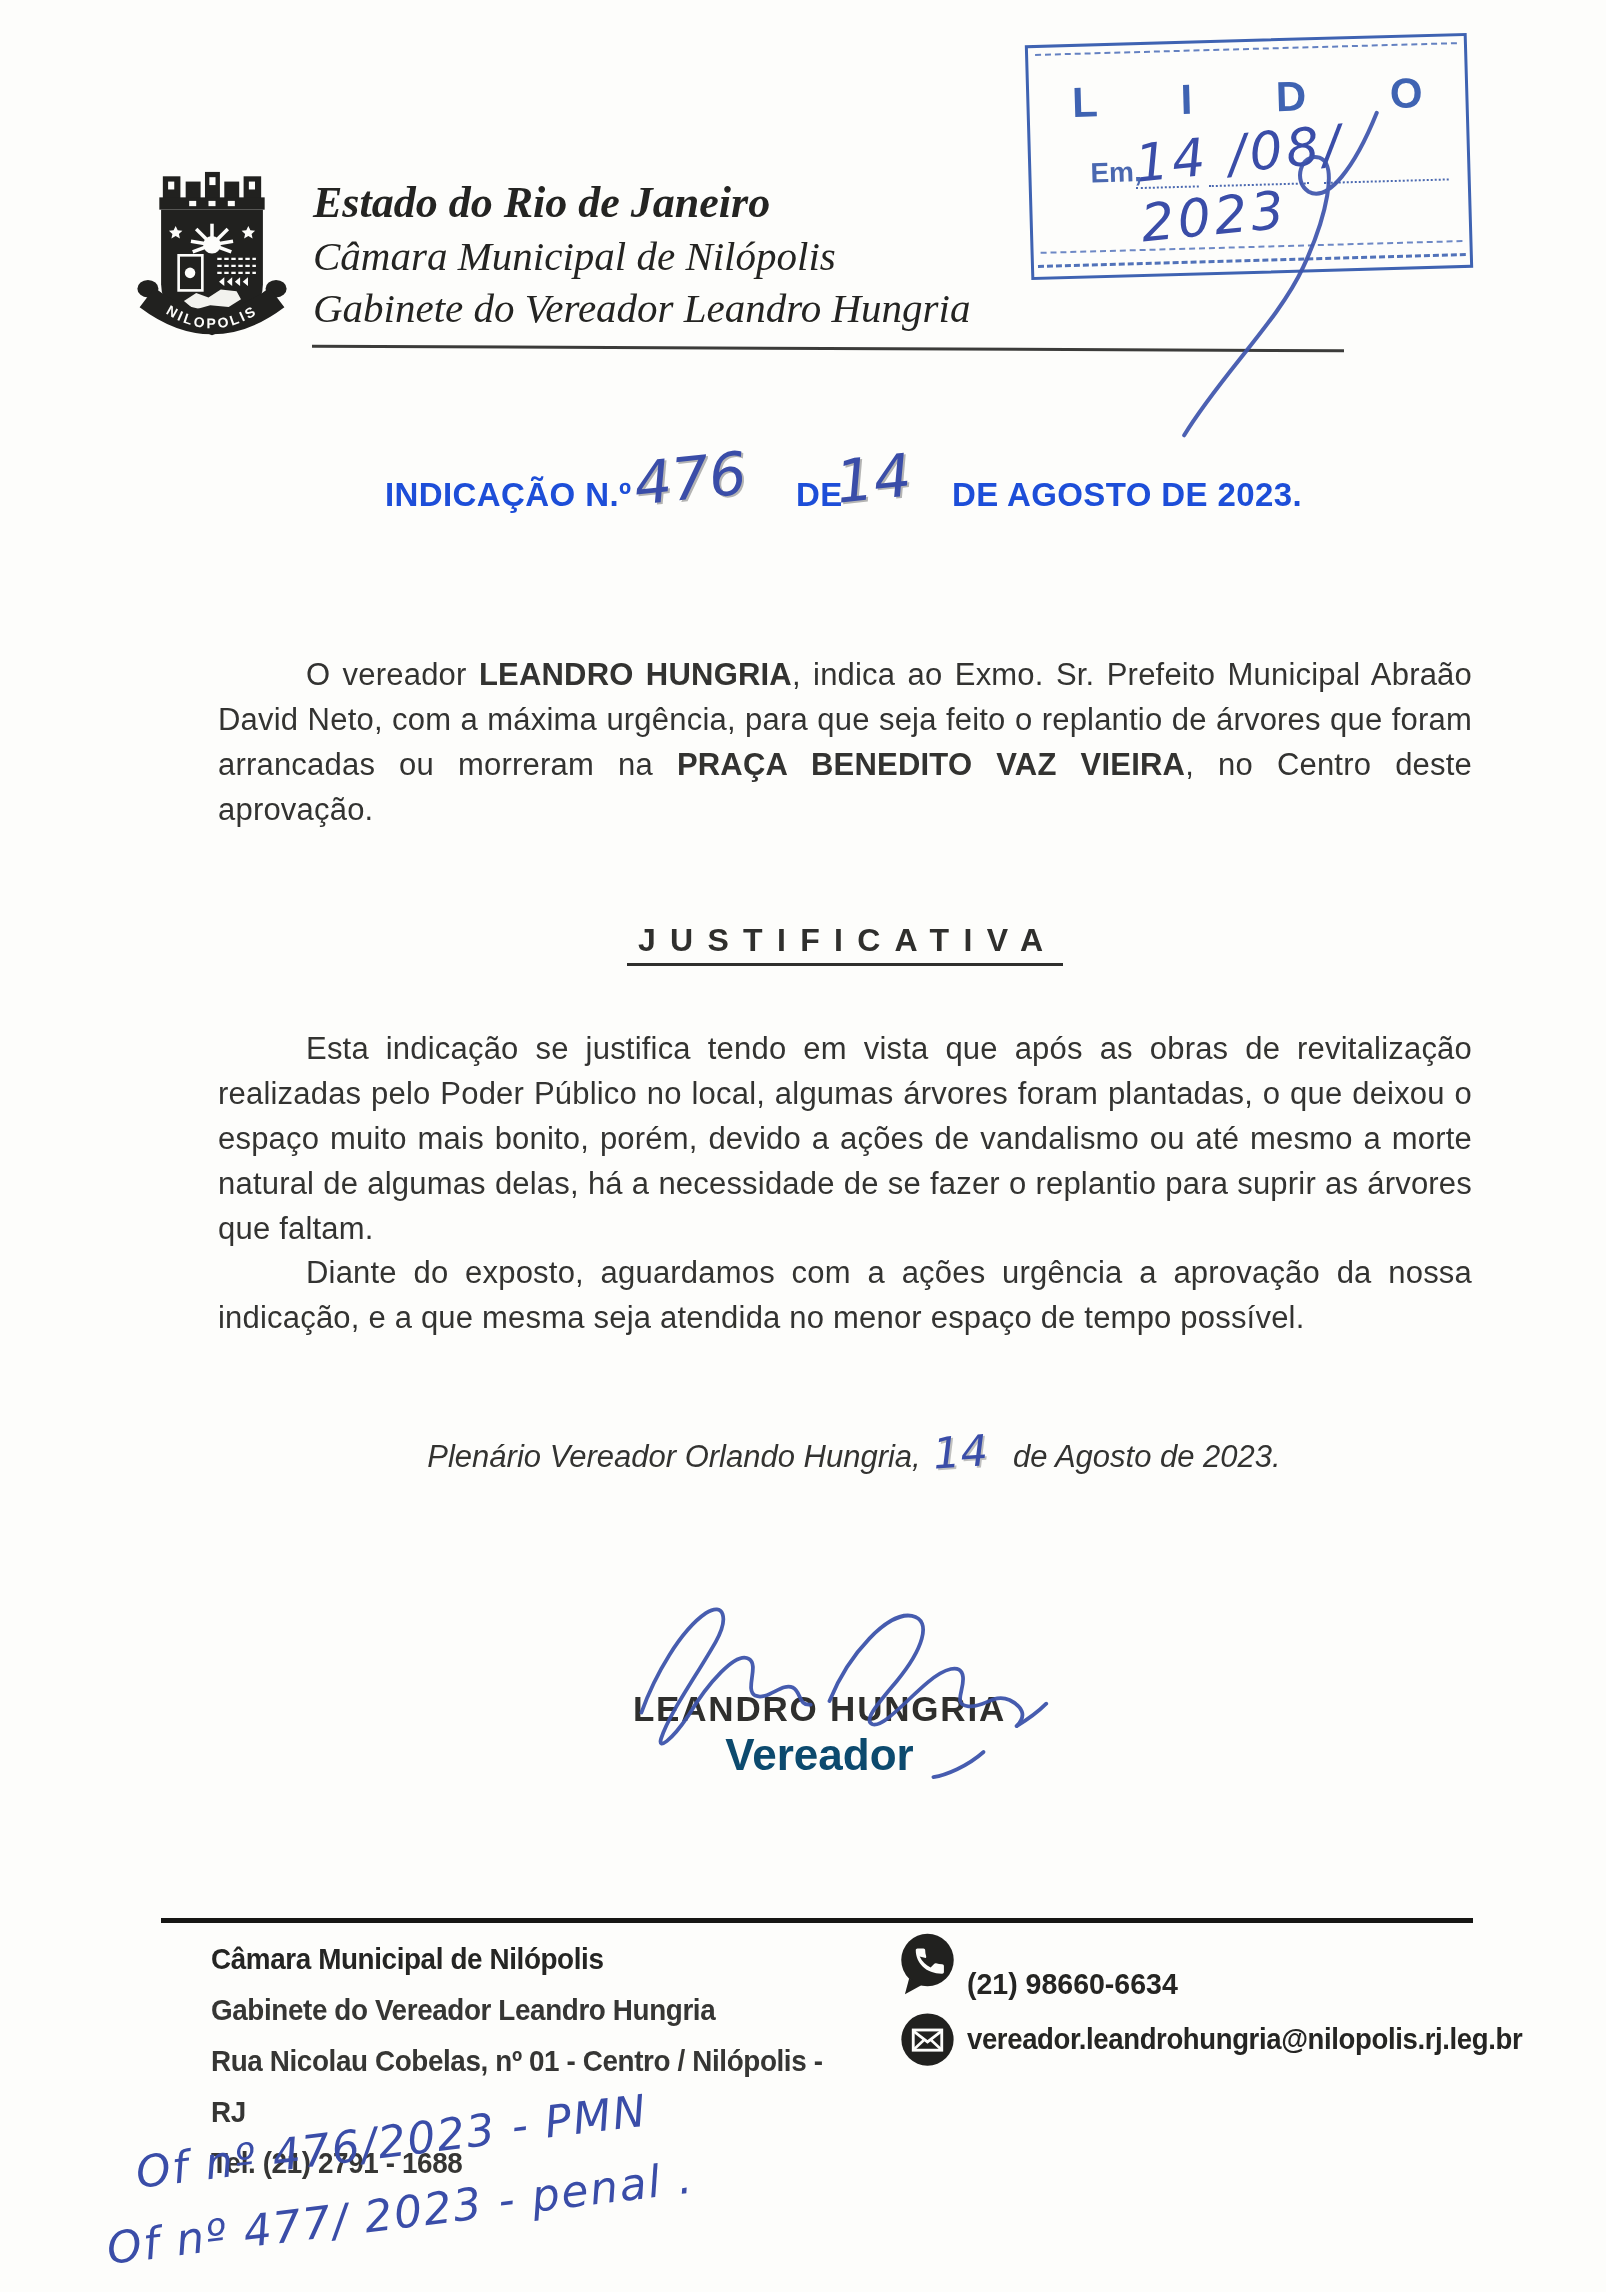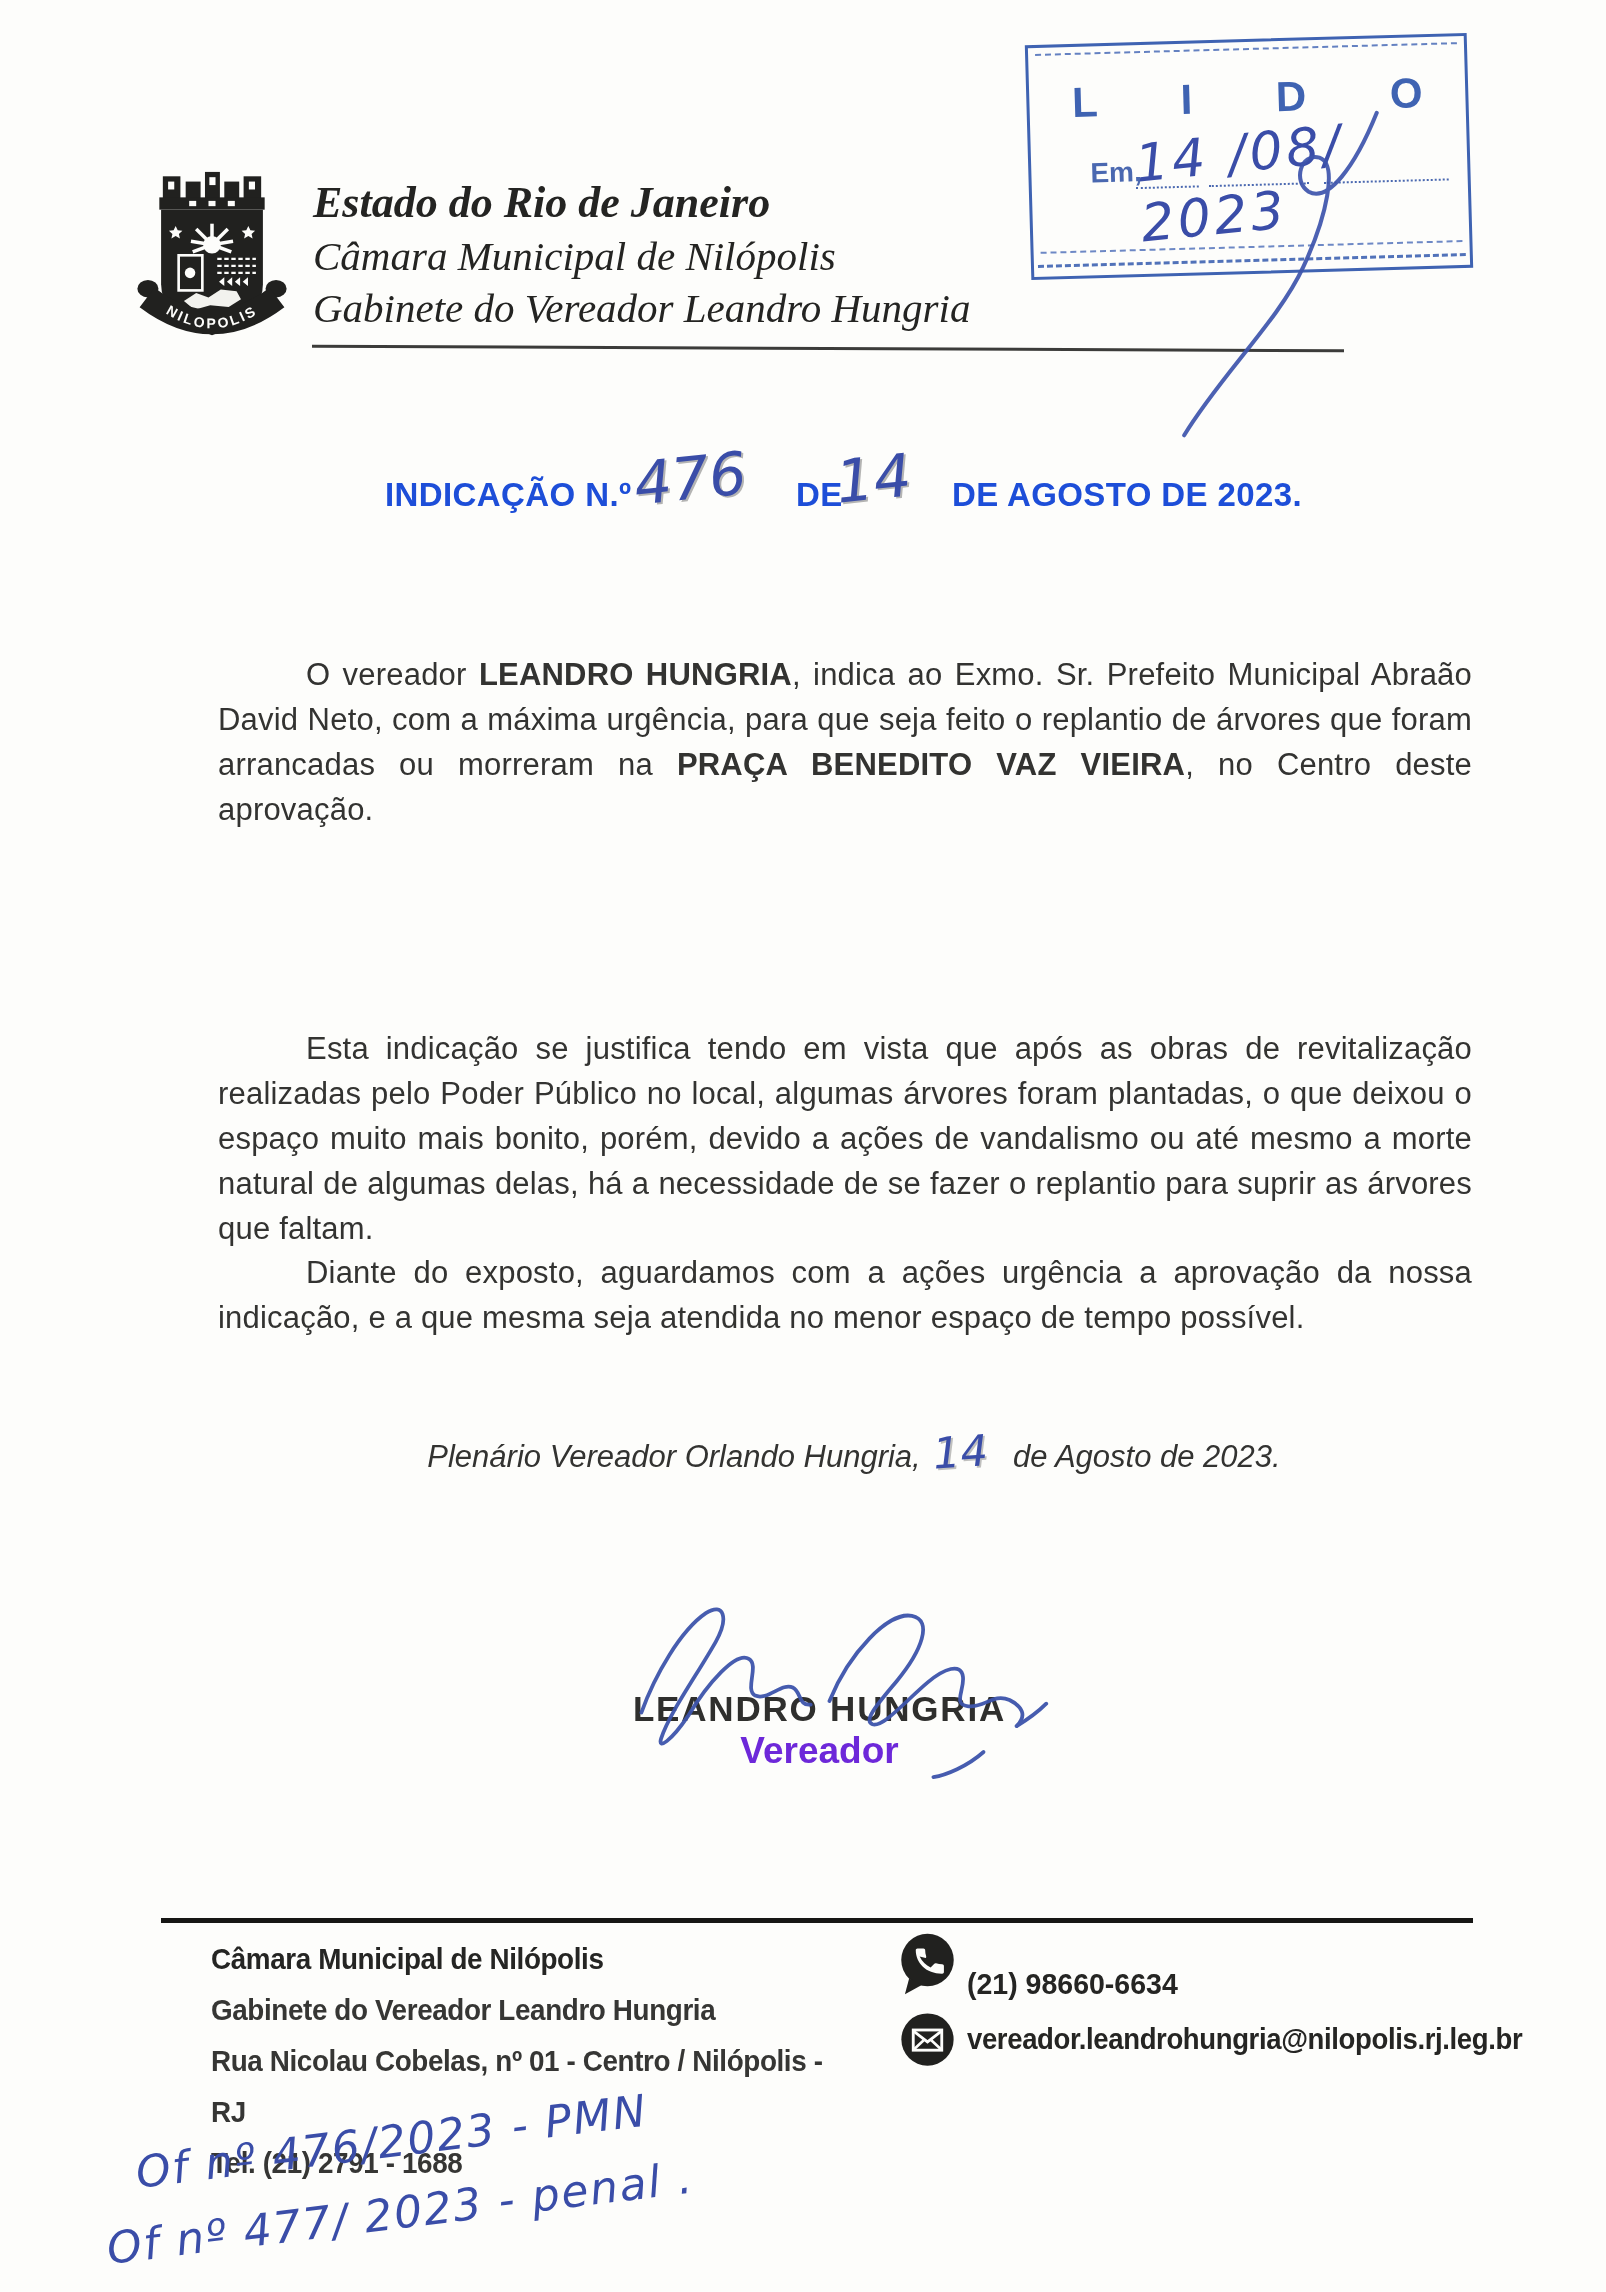--- a/index.html
+++ b/index.html
@@ -55,21 +55,21 @@
   .just {
     display:inline-block; font-size:32px; font-weight:bold; letter-spacing:14.3px;
     border-bottom:3.6px solid #2f2f2d; padding:0 5.4px 3.6px 10.7px; color:#2f2f2d;
   }
   .plenary { left:218px; width:1272px; text-align:center; font-size:31px; font-style:italic; color:#333331; }
   .hand-mid { font-size:43px; display:inline-block; transform:rotate(-4deg); margin:0 25px 0 12.5px;
               text-shadow:1.8px 1.8px 0 rgba(100,100,100,.4); }
 
   
   .sig-name { left:591px; top:1689px; width:457px; text-align:center; font-size:35px; font-weight:bold; letter-spacing:1.8px; color:#2f2f2d; }
-  .sig-role { left:591px; top:1730px; width:457px; text-align:center; font-size:37px; font-weight:bold; color:#6d28d9; }
+  .sig-role { left:591px; top:1730px; width:457px; text-align:center; font-size:44px; font-weight:bold; color:#0c4a6e; }
 
   
   .f-rule { left:161px; top:1918px; width:1312px; border-top:5.4px solid #161614; }
   .f-left {
     left:211px; top:1933px; width:681px; font-size:29.6px; line-height:51px;
     font-weight:bold; color:#252523; transform:scaleX(.94); transform-origin:left top;
     letter-spacing:-0.4px;
   }
   .f-left .light { font-weight:bold; opacity:.92; }
   .f-icon { border-radius:50%; }
@@ -168,20 +168,23 @@
   <div class="abs hdr-rule"></div>
 
   <span class="abs t-label" style="left:385px; top:476px;">INDICAÇÃO N.º</span>
   <span class="abs hand hand-big" style="left:634px; top:444px;">476</span>
   <span class="abs t-label" style="left:796px; top:476px;">DE</span>
   <span class="abs hand hand-big" style="left:836px; top:444px;">14</span>
   <span class="abs t-label" style="left:952px; top:476px;">DE AGOSTO DE 2023.</span>
 
   <p class="abs para indent" style="top:652px;"><span>O vereador </span><span class="b">LEANDRO HUNGRIA</span><span>, indica ao Exmo. Sr. Prefeito Municipal Abraão David Neto, com a máxima urgência, para que seja feito o replantio de árvores que foram arrancadas ou morreram na </span><span class="b">PRAÇA BENEDITO VAZ VIEIRA</span><span>, no Centro deste aprovação.</span></p>
 
+  <div class="abs just-wrap" style="top:922px;">
+    <span class="just">JUSTIFICATIVA</span>
+  </div>
 
   <p class="abs para indent" style="top:1026px;">Esta indicação se justifica tendo em vista que após as obras de revitalização realizadas pelo Poder Público no local, algumas árvores foram plantadas, o que deixou o espaço muito mais bonito, porém, devido a ações de vandalismo ou até mesmo a morte natural de algumas delas, há a necessidade de se fazer o replantio para suprir as árvores que faltam.</p>
 
   <p class="abs para indent" style="top:1250px;">Diante do exposto, aguardamos com a ações urgência a aprovação da nossa indicação, e a que mesma seja atendida no menor espaço de tempo possível.</p>
 
   <div class="abs plenary" style="top:1427px;">
     <span>Plenário Vereador Orlando Hungria,</span><span class="hand hand-mid">14</span><span>de Agosto de 2023.</span>
   </div>
 
   <div class="abs sig-name">LEANDRO HUNGRIA</div>

